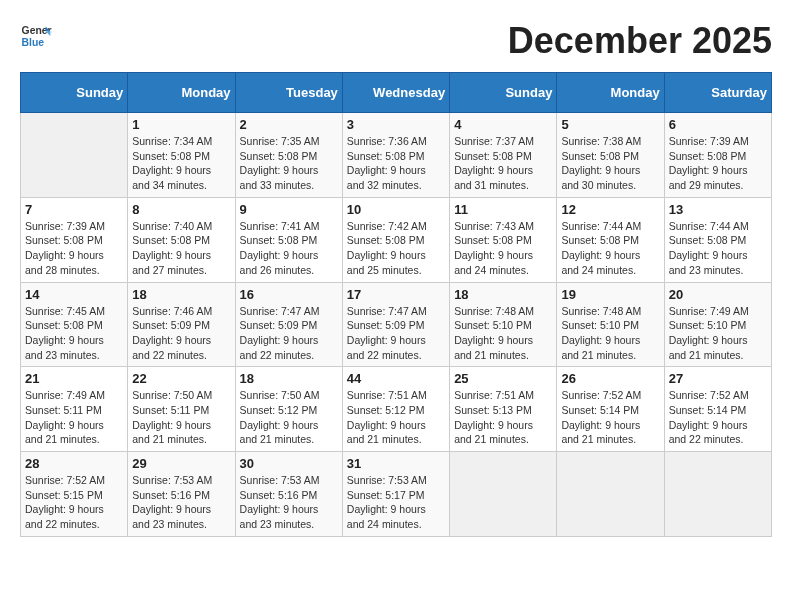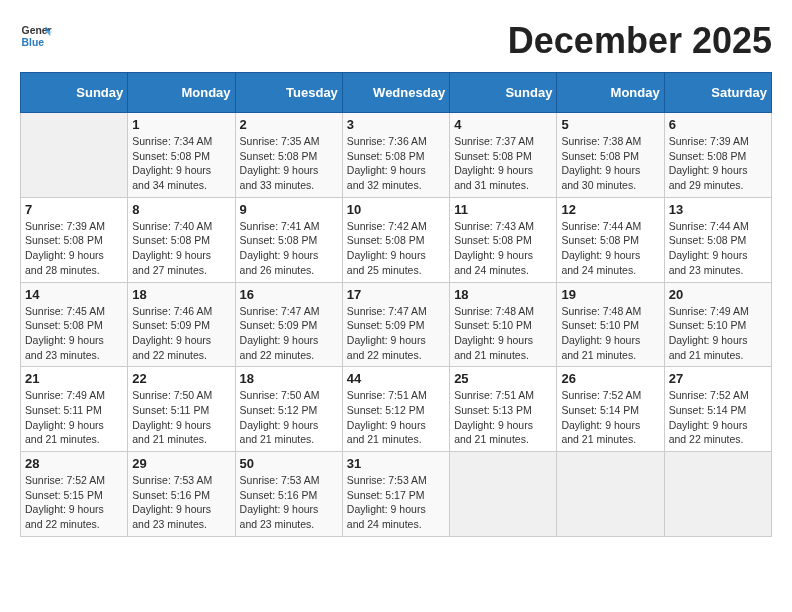--- a/index.html
+++ b/index.html
@@ -230,21 +230,21 @@
       <tr>
         <td>
           <span class="day-number">28</span>
           <div class="day-info">Sunrise: 7:52 AM<br>Sunset: 5:15 PM<br>Daylight: 9 hours<br>and 22 minutes.</div>
         </td>
         <td>
           <span class="day-number">29</span>
           <div class="day-info">Sunrise: 7:53 AM<br>Sunset: 5:16 PM<br>Daylight: 9 hours<br>and 23 minutes.</div>
         </td>
         <td>
-          <span class="day-number">50</span>
+          <span class="day-number">30</span>
           <div class="day-info">Sunrise: 7:53 AM<br>Sunset: 5:16 PM<br>Daylight: 9 hours<br>and 23 minutes.</div>
         </td>
         <td>
           <span class="day-number">31</span>
           <div class="day-info">Sunrise: 7:53 AM<br>Sunset: 5:17 PM<br>Daylight: 9 hours<br>and 24 minutes.</div>
         </td>
         <td class="empty-cell"></td>
         <td class="empty-cell"></td>
         <td class="empty-cell"></td>
       </tr>

